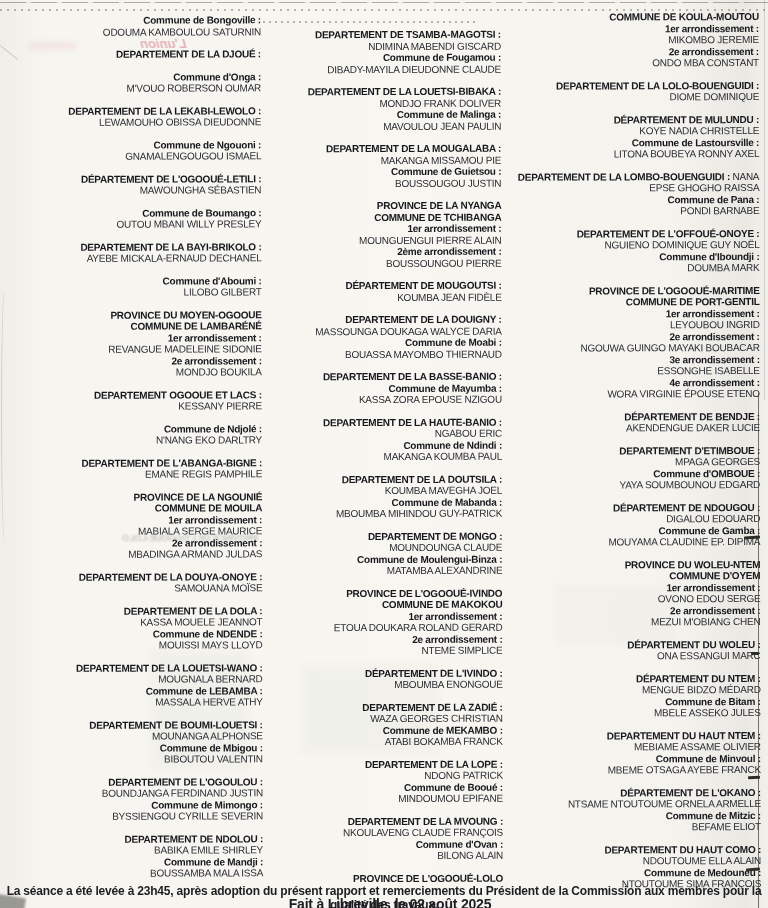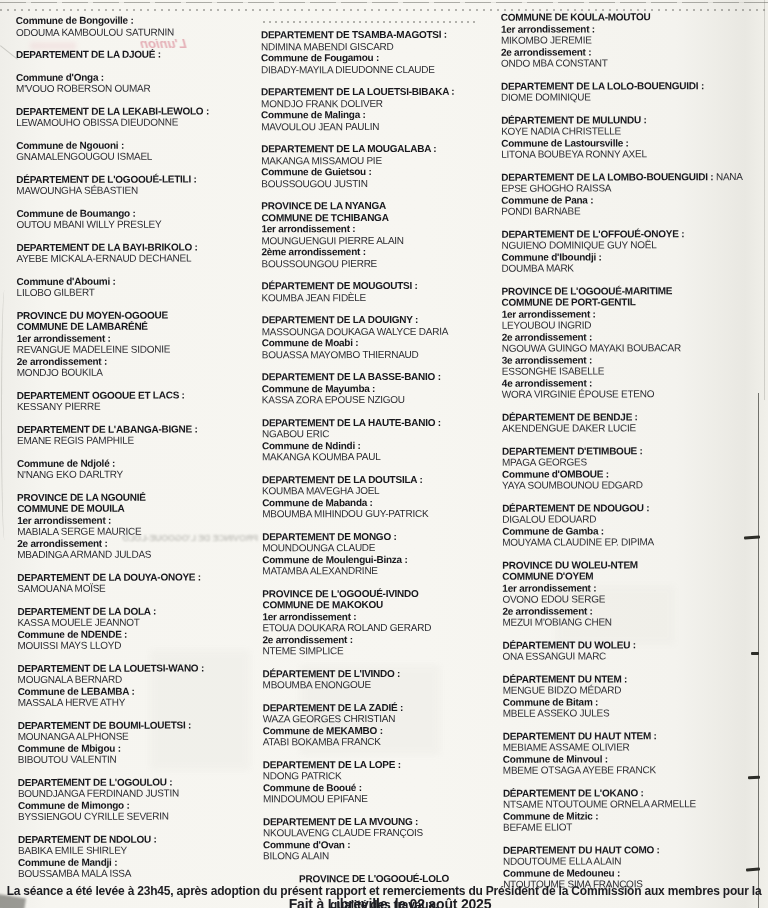--- a/index.html
+++ b/index.html
@@ -44,21 +44,21 @@
   .soft{position:absolute;background:#9a9a90;filter:blur(3px);}
   .soft1{left:150px;top:650px;width:100px;height:120px;opacity:.05;}
   .soft2{left:300px;top:665px;width:140px;height:90px;opacity:.05;}
   .soft3{left:555px;top:585px;width:120px;height:60px;opacity:.04;}
   
   .columns{position:absolute;left:17px;top:0;right:4px;bottom:0;display:flex;transform:rotate(-.15deg);}
   .col{flex:0 0 auto;}
   .col-0{width:245px;padding-top:14px;}
   .col-1{width:240px;padding-top:29px;}
   .col-2{width:258px;padding-top:12px;}
-  .block{margin-bottom:11px;}
+  .block{margin-bottom:11px;text-align:right;}
   .line{font-size:10px;line-height:11.5px;letter-spacing:-.25px;white-space:nowrap;}
   .line.bold{font-weight:700;color:#17171c;}
   .line.reg{font-weight:400;color:#2c2c32;}
   .line .sfx{font-weight:400;color:#2c2c32;margin-top:44px;}
   
   .footer{position:absolute;left:0;right:0;bottom:0;text-align:center;}
   .footer-line1{position:absolute;left:0;right:0;top:-24px;font-size:12px;letter-spacing:-.2px;color:#1d1d22;font-weight:600;}
   .footer-line2{position:absolute;left:12px;right:0;top:-12px;font-size:14px;letter-spacing:-.2px;color:#1d1d22;font-weight:600;}
 </style>
 </head>
@@ -120,26 +120,26 @@
           <div class="line bold">1er arrondissement :</div>
           <div class="line reg">REVANGUE MADELEINE SIDONIE</div>
           <div class="line bold">2e arrondissement :</div>
           <div class="line reg">MONDJO BOUKILA</div>
         </div>
         <div class="block">
           <div class="line bold">DEPARTEMENT OGOOUE ET LACS :</div>
           <div class="line reg">KESSANY PIERRE</div>
         </div>
         <div class="block">
+          <div class="line bold">Commune de Ndjolé :</div>
+          <div class="line reg">N'NANG EKO DARLTRY</div>
+        </div>
+        <div class="block">
           <div class="line bold">DEPARTEMENT DE L'ABANGA-BIGNE :</div>
           <div class="line reg">EMANE REGIS PAMPHILE</div>
-        </div>
-        <div class="block">
-          <div class="line bold">Commune de Ndjolé :</div>
-          <div class="line reg">N'NANG EKO DARLTRY</div>
         </div>
         <div class="block">
           <div class="line bold">PROVINCE DE LA NGOUNIÉ</div>
           <div class="line bold">COMMUNE DE MOUILA</div>
           <div class="line bold">1er arrondissement :</div>
           <div class="line reg">MABIALA SERGE MAURICE</div>
           <div class="line bold">2e arrondissement :</div>
           <div class="line reg">MBADINGA ARMAND JULDAS</div>
         </div>
         <div class="block">

